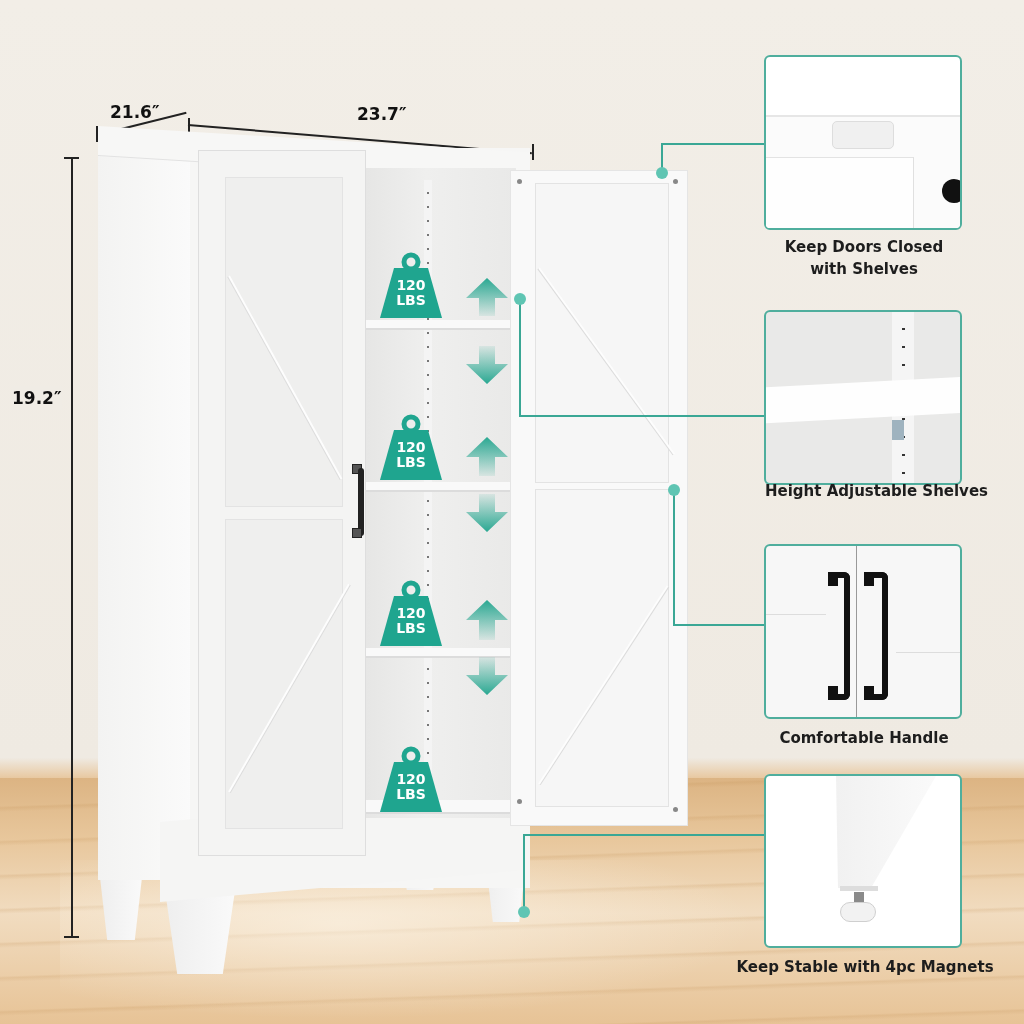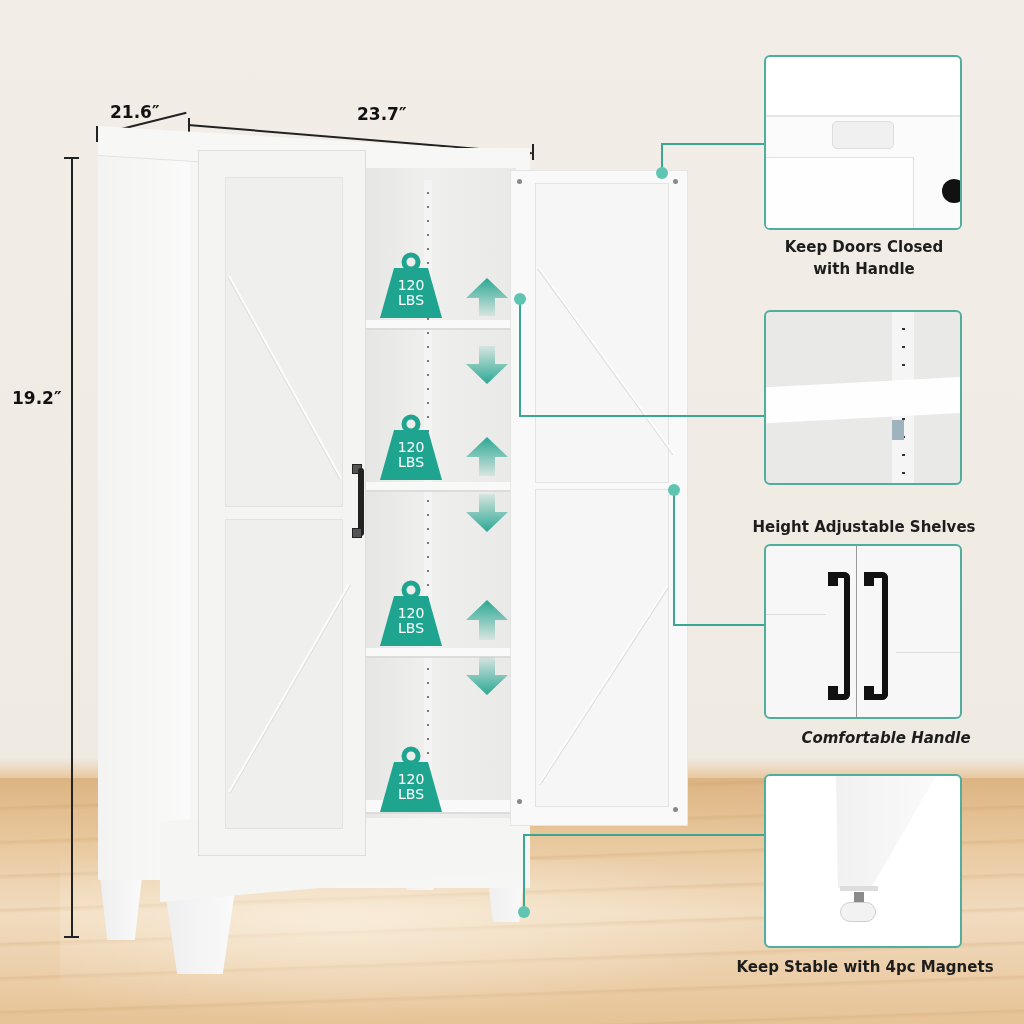--- a/index.html
+++ b/index.html
@@ -39,21 +39,21 @@
   .screw { position: absolute; width: 5px; height: 5px; border-radius: 50%; background: #888; }
   .handle { position: absolute; left: 352px; top: 464px; width: 14px; height: 76px; }
   .handle .bar { position: absolute; left: 6px; top: 4px; width: 6px; height: 68px; background: #222; border-radius: 3px; }
   .handle .cap { position: absolute; left: 0; width: 10px; height: 10px; background: #555; border: 1px solid #222; }
   .base { position: absolute; left: 160px; top: 822px; width: 360px; height: 80px; background: #f5f5f4; transform: skewY(-5deg); transform-origin: left top; }
   .leg { position: absolute; background: linear-gradient(90deg, #eeeeee, #fafafa); clip-path: polygon(0 0, 100% 0, 80% 100%, 20% 100%); }
 
   
   .weight { position: absolute; width: 70px; height: 66px; }
   .weight svg { position: absolute; left: 0; top: 0; }
-  .weight .w-text { position: absolute; left: 0; top: 26px; width: 70px; text-align: center; color: #fff; font-weight: normal; font-size: 14px; line-height: 15px; }
+  .weight .w-text { position: absolute; left: 0; top: 26px; width: 70px; text-align: center; color: #fff; font-weight: bold; font-size: 14px; line-height: 15px; }
 
   
   .card { position: absolute; left: 764px; width: 198px; background: #fff; border: 2px solid #4fae9d; border-radius: 6px; overflow: hidden; }
   .caption { position: absolute; font-weight: bold; font-size: 15px; color: #1d1d1d; text-align: center; line-height: 22px; }
 </style>
 </head>
 <body>
 
 <div class="floor"></div>
 <div class="floor-sheen"></div>
@@ -195,42 +195,42 @@
 </div>
 
 <div class="card" style="top:55px;height:175px;">
   <div style="position:absolute;left:0;top:58px;width:198px;height:117px;background:#fbfbfb;border-top:2px solid #e6e6e6;"></div>
   <div style="position:absolute;left:66px;top:64px;width:62px;height:28px;background:#f0f0f0;border-radius:5px;border:1px solid #ddd;"></div>
   <div style="position:absolute;left:0;top:100px;width:148px;height:75px;background:#fefefe;border-top:1px solid #e3e3e3;border-right:1px solid #e0e0e0;"></div>
   <div style="position:absolute;left:176px;top:122px;width:24px;height:24px;border-radius:50%;background:#111;"></div>
 </div>
 <div class="caption" style="left:746px;top:236px;width:236px;">
   <span>Keep Doors Closed</span><br>
-  <span>with Handle</span>
+  <span>with Shelves</span>
 </div>
 
 <div class="card" style="top:310px;height:175px;background:#e9e9e8;">
   <div style="position:absolute;left:126px;top:0;width:22px;height:175px;background:#f5f5f5;background-image:repeating-linear-gradient(180deg,transparent 0,transparent 16px,#333 16px,#333 18px);background-size:3px 100%;background-repeat:repeat-y;background-position:center;"></div>
   <div style="position:absolute;left:0;top:70px;width:198px;height:36px;background:#fefefe;transform:skewY(-3deg);"></div>
   <div style="position:absolute;left:126px;top:108px;width:12px;height:20px;background:#9fb3bf;"></div>
 </div>
-<div class="caption" style="left:740px;top:516px;width:248px;">Height Adjustable Shelves</div>
+<div class="caption" style="left:740px;top:480px;width:248px;text-align:right;">Height Adjustable Shelves</div>
 
 <div class="card" style="top:544px;height:175px;background:#f7f7f7;">
   <div style="position:absolute;left:90px;top:0;width:1px;height:175px;background:#999;"></div>
   <div style="position:absolute;left:0;top:68px;width:60px;height:1px;background:#ddd;"></div>
   <div style="position:absolute;left:130px;top:106px;width:68px;height:1px;background:#ddd;"></div>
   <div style="position:absolute;left:64px;top:26px;width:20px;height:128px;border:6px solid #111;border-left:none;border-radius:0 6px 6px 0;"></div>
   <div style="position:absolute;left:62px;top:26px;width:10px;height:14px;background:#111;"></div>
   <div style="position:absolute;left:62px;top:140px;width:10px;height:14px;background:#111;"></div>
   <div style="position:absolute;left:100px;top:26px;width:22px;height:128px;border:6px solid #111;border-left:none;border-radius:0 6px 6px 0;"></div>
   <div style="position:absolute;left:98px;top:26px;width:10px;height:14px;background:#111;"></div>
   <div style="position:absolute;left:98px;top:140px;width:10px;height:14px;background:#111;"></div>
 </div>
-<div class="caption" style="left:768px;top:727px;width:236px;font-style:italic;">Comfortable Handle</div>
+<div class="caption" style="left:746px;top:727px;width:236px;">Comfortable Handle</div>
 
 <div class="card" style="top:774px;height:174px;">
   <div style="position:absolute;left:70px;top:0;width:100px;height:112px;background:linear-gradient(90deg,#f1f1f1,#fafafa);clip-path:polygon(0 0,100% 0,35% 100%,2% 100%);"></div>
   <div style="position:absolute;left:74px;top:110px;width:38px;height:5px;background:#ddd;"></div>
   <div style="position:absolute;left:88px;top:116px;width:10px;height:12px;background:#8a8a8a;"></div>
   <div style="position:absolute;left:74px;top:126px;width:36px;height:20px;background:#f2f2f2;border:1px solid #cfcfcf;border-radius:10px;"></div>
 </div>
 <div class="caption" style="left:720px;top:956px;width:290px;">Keep Stable with 4pc Magnets</div>
 
 </body></html>

